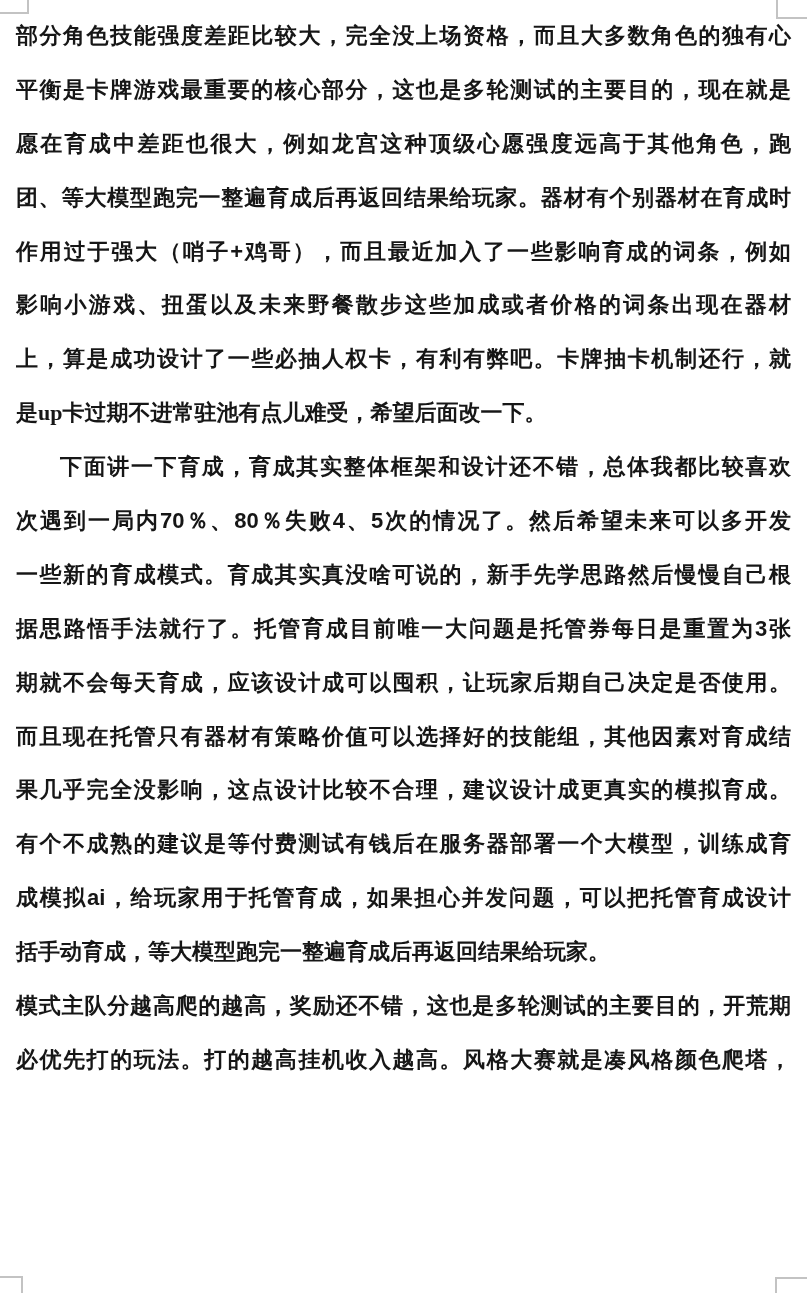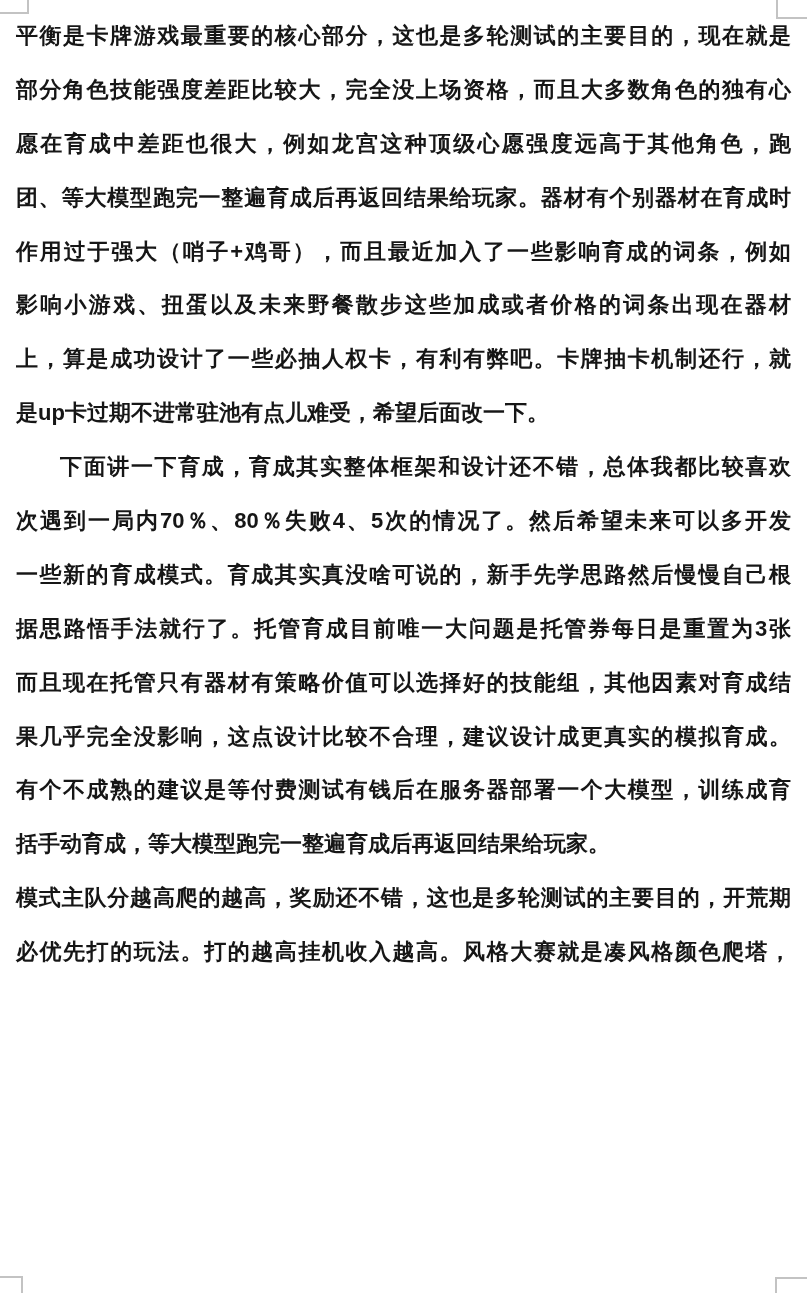--- a/index.html
+++ b/index.html
@@ -33,20 +33,21 @@
     line-height: 53.9px;
     text-align: justify;
     text-align-last: justify;
     overflow: visible;
   }
   .line.indent {
     text-indent: 44px;
   }
   .line.para-end {
     text-align-last: left;
+    font-family: Liberation Serif, serif;
   }
   
   .corner {
     position: absolute;
     background: #ffffff;
     border: 2px solid #c3c3c3;
   }
   .corner.tl { left: -20px; top: -14px;  width: 45px; height: 24px; }
   .corner.tr { left: 776px; top: -14px;  width: 46px; height: 29px; }
   .corner.bl { left: -10px; top: 1276px; width: 29px; height: 30px; }
@@ -55,36 +56,38 @@
 </head>
 <body>
 
 <div class="corner tl"></div>
 <div class="corner tr"></div>
 <div class="corner bl"></div>
 <div class="corner br"></div>
 
 <div class="doc">
     <div class="paragraph">
+      <div class="line">部分角色技能强度差距比较大，完全没上场资格，而且大多数角色的独有心</div>
       <div class="line">平衡是卡牌游戏最重要的核心部分，这也是多轮测试的主要目的，现在就是</div>
-      <div class="line">部分角色技能强度差距比较大，完全没上场资格，而且大多数角色的独有心</div>
       <div class="line">愿在育成中差距也很大，例如龙宫这种顶级心愿强度远高于其他角色，跑</div>
       <div class="line">团、等大模型跑完一整遍育成后再返回结果给玩家。器材有个别器材在育成时</div>
       <div class="line">作用过于强大（哨子+鸡哥），而且最近加入了一些影响育成的词条，例如</div>
       <div class="line">影响小游戏、扭蛋以及未来野餐散步这些加成或者价格的词条出现在器材</div>
       <div class="line">上，算是成功设计了一些必抽人权卡，有利有弊吧。卡牌抽卡机制还行，就</div>
       <div class="line para-end">是up卡过期不进常驻池有点儿难受，希望后面改一下。</div>
     </div>
     <div class="paragraph">
       <div class="line indent">下面讲一下育成，育成其实整体框架和设计还不错，总体我都比较喜欢</div>
       <div class="line">次遇到一局内70％、80％失败4、5次的情况了。然后希望未来可以多开发</div>
       <div class="line">一些新的育成模式。育成其实真没啥可说的，新手先学思路然后慢慢自己根</div>
       <div class="line">据思路悟手法就行了。托管育成目前唯一大问题是托管券每日是重置为3张</div>
+      <div class="line">期就不会每天育成，应该设计成可以囤积，让玩家后期自己决定是否使用。</div>
       <div class="line">而且现在托管只有器材有策略价值可以选择好的技能组，其他因素对育成结</div>
       <div class="line">果几乎完全没影响，这点设计比较不合理，建议设计成更真实的模拟育成。</div>
       <div class="line">有个不成熟的建议是等付费测试有钱后在服务器部署一个大模型，训练成育</div>
+      <div class="line">成模拟ai，给玩家用于托管育成，如果担心并发问题，可以把托管育成设计</div>
       <div class="line para-end">括手动育成，等大模型跑完一整遍育成后再返回结果给玩家。</div>
     </div>
     <div class="paragraph">
       <div class="line">模式主队分越高爬的越高，奖励还不错，这也是多轮测试的主要目的，开荒期</div>
       <div class="line">必优先打的玩法。打的越高挂机收入越高。风格大赛就是凑风格颜色爬塔，</div>
     </div>
   </div>
 
 </body></html>

